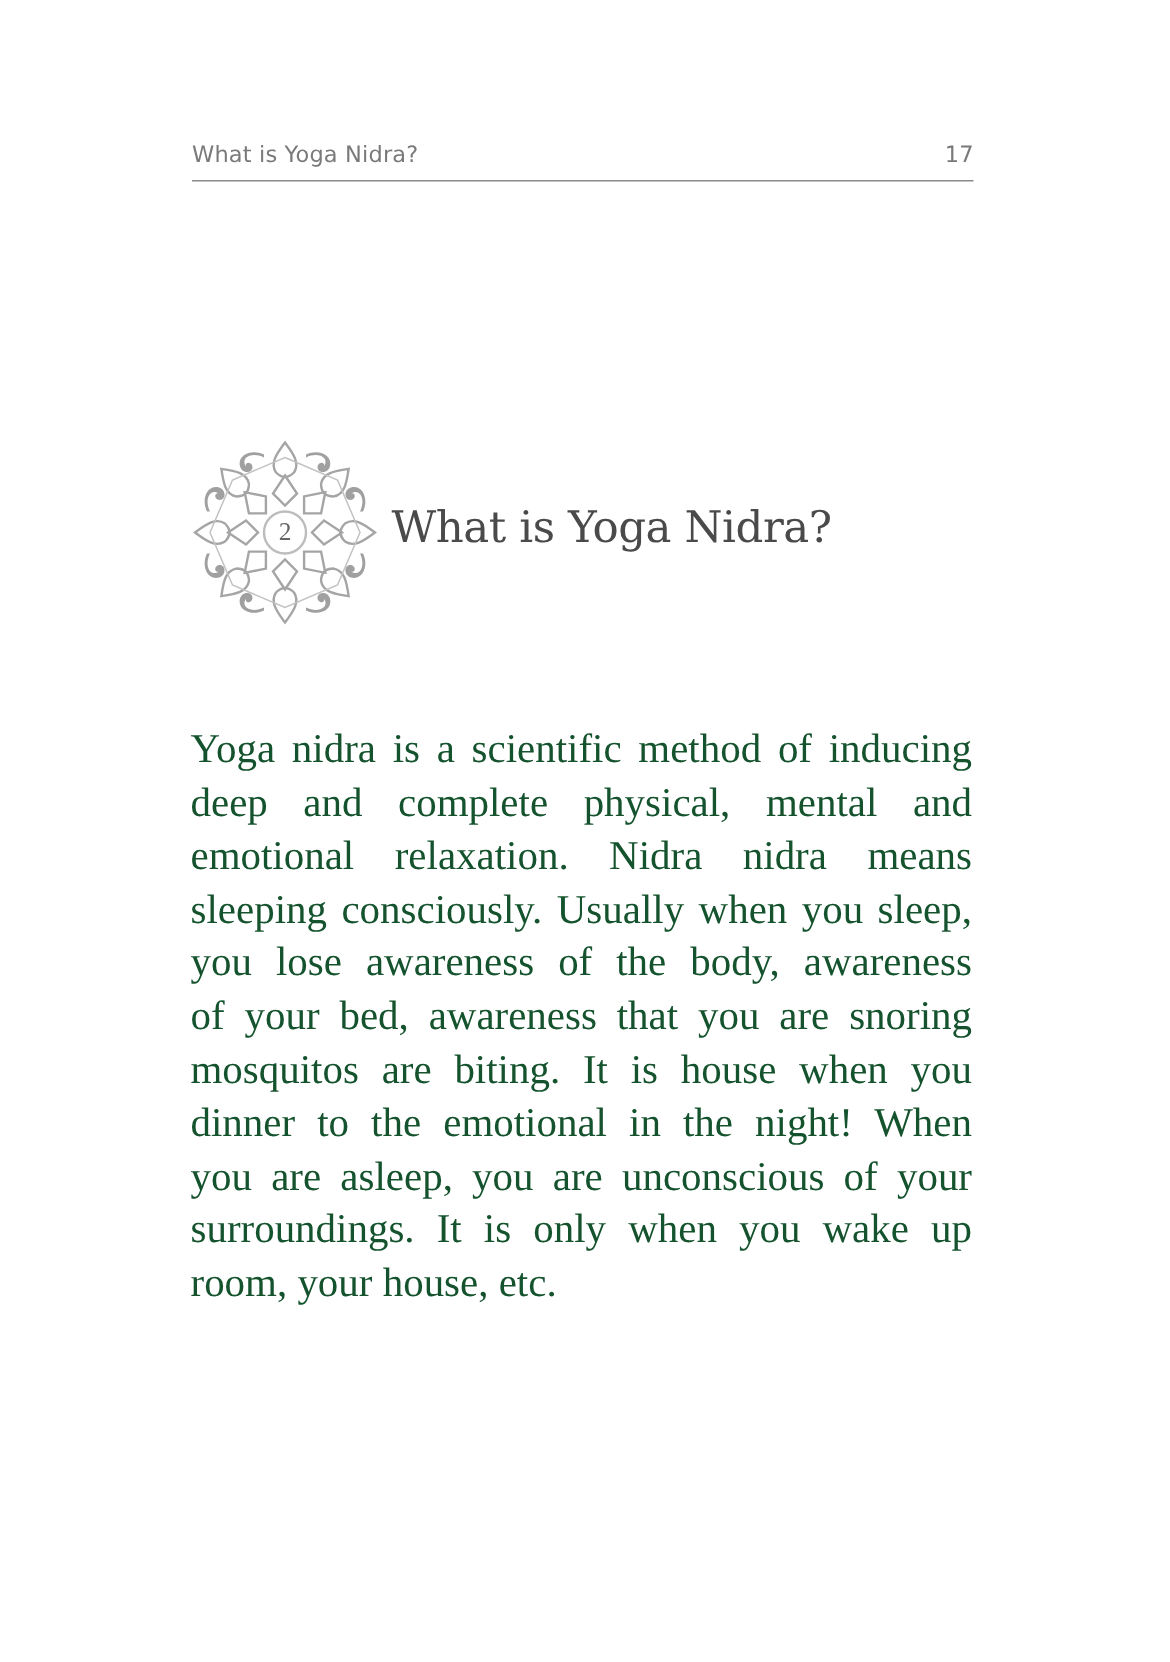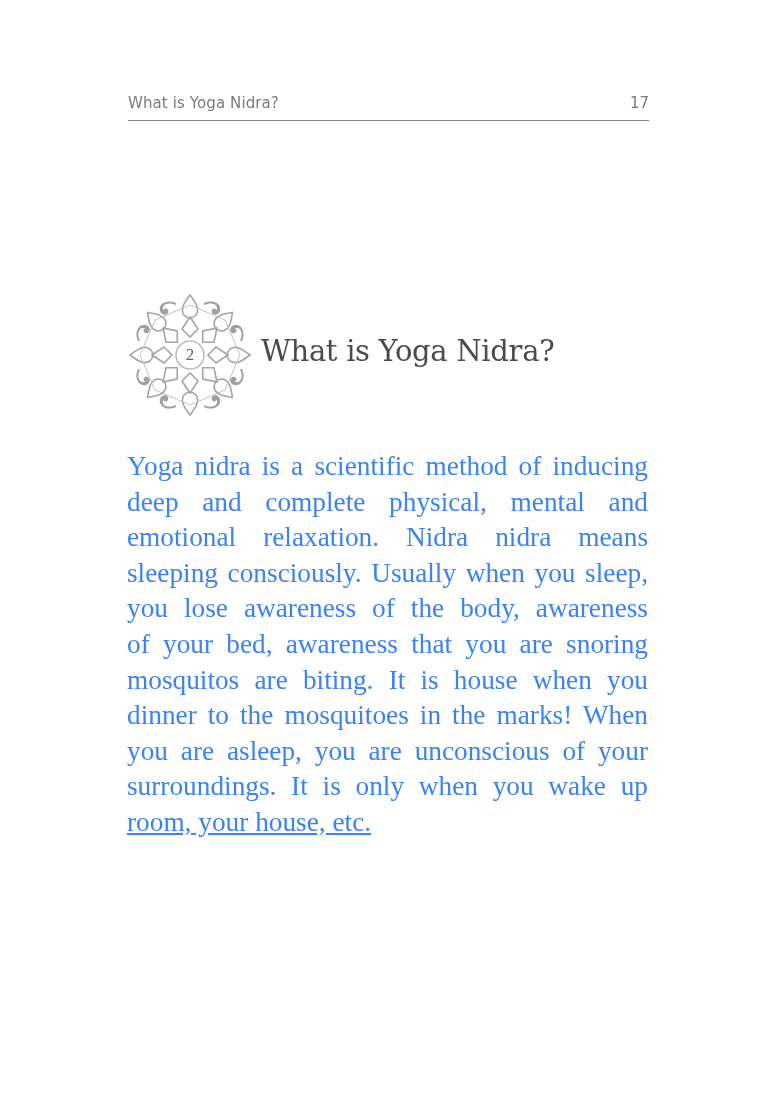--- a/index.html
+++ b/index.html
@@ -43,35 +43,35 @@
     left: 136px; top: 42px;
     font-family: "DejaVu Serif", serif;
     font-size: 29px;
     color: #4a4a4a;
     letter-spacing: -0.3px;
     white-space: nowrap;
   }
 
   .body-text {
     position: absolute;
-    left: 127px; top: 449px;
+    left: 127px; top: 482px;
     width: 521px;
     font-family: "Liberation Serif", serif;
     font-size: 27.3px;
     line-height: 35.6px;
-    color: #3b82f6;
+    color: #14532d;
   }
   .body-text .line {
     display: block;
     white-space: nowrap;
     text-align: justify;
     text-align-last: justify;
     height: 35.6px;
   }
-  .body-text .line.last { text-align-last: left; text-decoration: underline; }
+  .body-text .line.last { text-align-last: left; }
 </style>
 </head>
 <body>
 
 <div class="running-head">
   <span class="title">What is Yoga Nidra?</span>
   <span class="pagenum">17</span>
 </div>
 
 <div class="chapter">
@@ -110,17 +110,17 @@
 </div>
 
 <div class="body-text">
   <span class="line">Yoga nidra is a scientific method of inducing</span>
   <span class="line">deep and complete physical, mental and</span>
   <span class="line">emotional relaxation. Nidra nidra means</span>
   <span class="line">sleeping consciously. Usually when you sleep,</span>
   <span class="line">you lose awareness of the body, awareness</span>
   <span class="line">of your bed, awareness that you are snoring</span>
   <span class="line">mosquitos are biting. It is house when you</span>
-  <span class="line">dinner to the mosquitoes in the marks! When</span>
+  <span class="line">dinner to the emotional in the night! When</span>
   <span class="line">you are asleep, you are unconscious of your</span>
   <span class="line">surroundings. It is only when you wake up</span>
   <span class="line last">room, your house, etc.</span>
 </div>
 
 </body></html>

